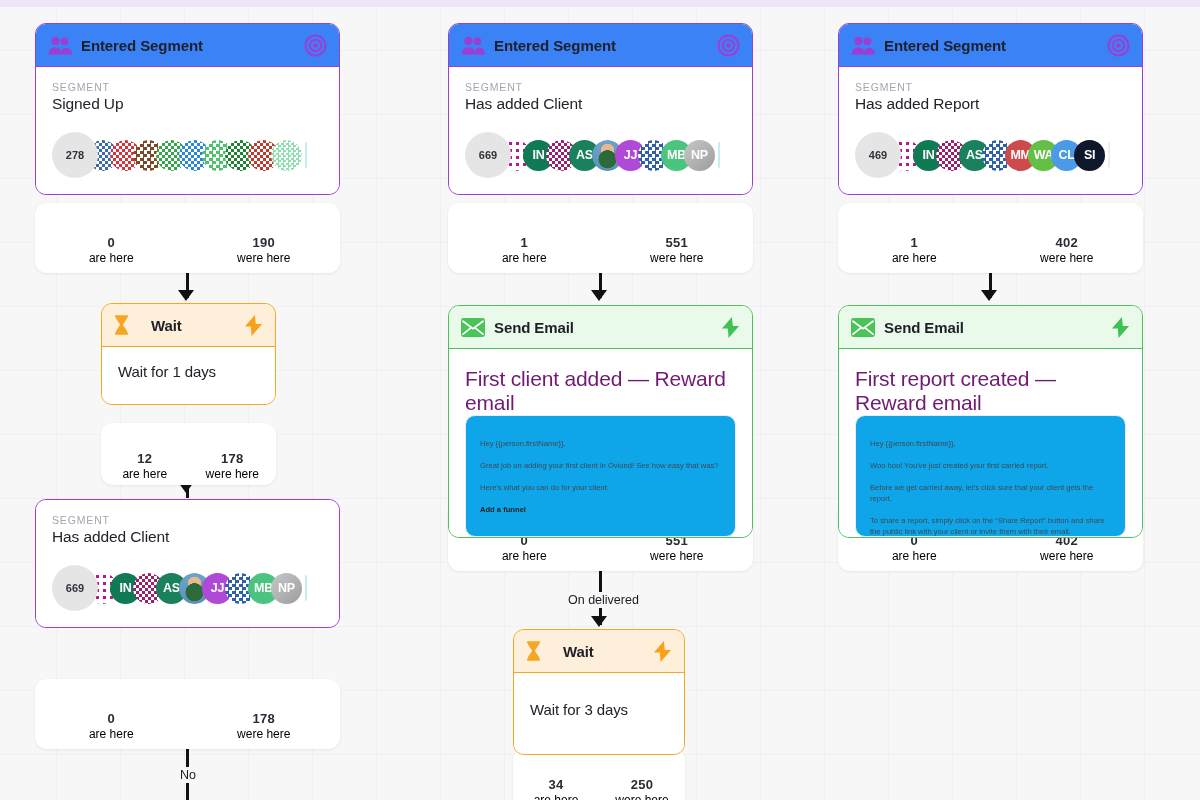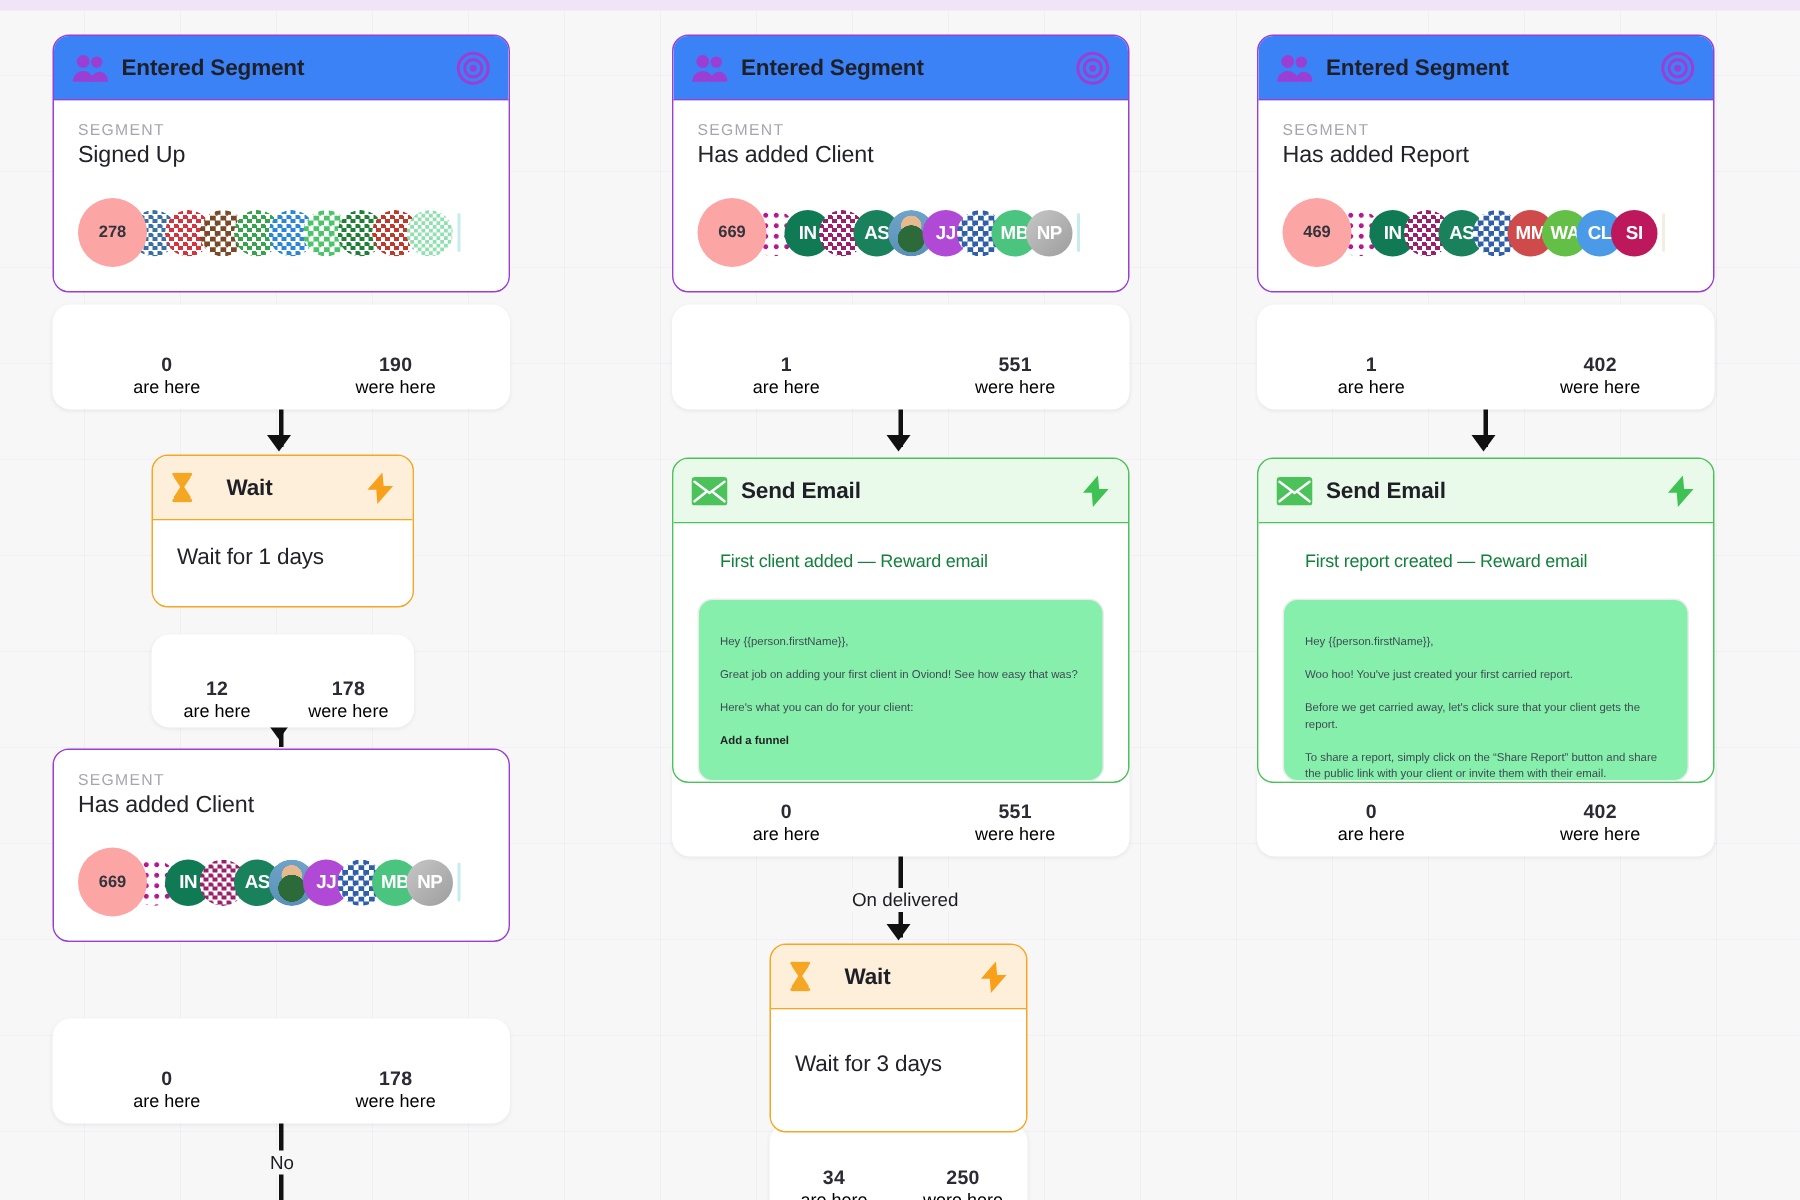--- a/index.html
+++ b/index.html
@@ -70,46 +70,46 @@
   .seg-label {
     font-size:10.5px; letter-spacing:.85px; color:#a5a5b0; font-weight:400;
     text-transform:uppercase;
   }
   .seg-name { font-size:15.5px; color:#22222b; margin-top:2px; letter-spacing:-.1px; }
 
   
   .ava-row { display:flex; align-items:center; margin-top:19px; height:46px; position:relative; }
   .count-bub {
     width:46px; height:46px; border-radius:50%;
-    background:#fca5a5; display:flex; align-items:center; justify-content:center;
+    background:#e5e5e5; display:flex; align-items:center; justify-content:center;
     font-size:11px; font-weight:700; color:#33333c; flex:none;
     position:relative; z-index:20;
   }
   .ava-strip { display:flex; align-items:center; margin-left:-3px; }
   .av {
     width:31px; height:31px; border-radius:50%;
     display:flex; align-items:center; justify-content:center;
     font-size:12.5px; font-weight:700; color:#fff;
     margin-left:-8px; flex:none; letter-spacing:-.3px;
     overflow:hidden;
   }
   .av.pix { background:transparent; }
   .edge-line { width:2px; height:26px; background:#c7ecee; margin-left:3px; border-radius:2px; }
 
   
   .pix i {
     display:block; width:31px; height:31px; border-radius:50%;
   }
 
   
-  .mail-subject { font-size:12px; color:#15803d; letter-spacing:-.15px;margin-left:15px; }
+  .mail-subject { font-size:21px; color:#701a75; letter-spacing:-.15px; }
   .mail-prev {
-    margin-top:18px; border:1px solid #ececf0; border-radius:10px;
+    border:1px solid #ececf0; border-radius:10px;
     padding:22px 14px 0; height:122px; overflow:hidden;
-    background:#86efac;
+    background:#0ea5e9;
   }
   .mail-prev p { font-size:7.6px; color:#3f4a52; line-height:1.45; margin-bottom:11px; }
   .mail-prev p.bold { font-weight:700; color:#222; }
 
   
   .wait-text { font-size:15px; color:#22222b; padding:16px 2px 24px; letter-spacing:-.1px; }
 
   
   .conn { position:absolute; width:2.5px; background:#111; }
   .arrowhead {
@@ -468,21 +468,21 @@
             <span class="av pix">
                 <i style="background:repeating-conic-gradient(#9c1f6b 0 25%, #fff 0 50%) 0 0/6px 6px;"></i>
               </span>
             <span class="av" style="background:#19825c;">AS</span>
             <span class="av pix">
                 <i style="background:repeating-conic-gradient(#2f5fa8 0 25%, #fff 0 50%) 0 0/7px 7px;"></i>
               </span>
             <span class="av" style="background:#cf4b4b;">MM</span>
             <span class="av" style="background:#64bf47;">WA</span>
             <span class="av" style="background:#4a9ae8;">CL</span>
-            <span class="av" style="background:#be185d;text-align:right;">SI</span>
+            <span class="av" style="background:#0f172a;text-align:right;">SI</span>
             <span class="edge-line" style="background:#f2efe2;"></span>
           </div>
         </div>
       </div>
     </div>
   </div>
 
   <div class="node" style="left:838px; top:305px;">
     <div class="stats" style="top:196px; height:70px; padding-top:32px;">
       <div class="col">

